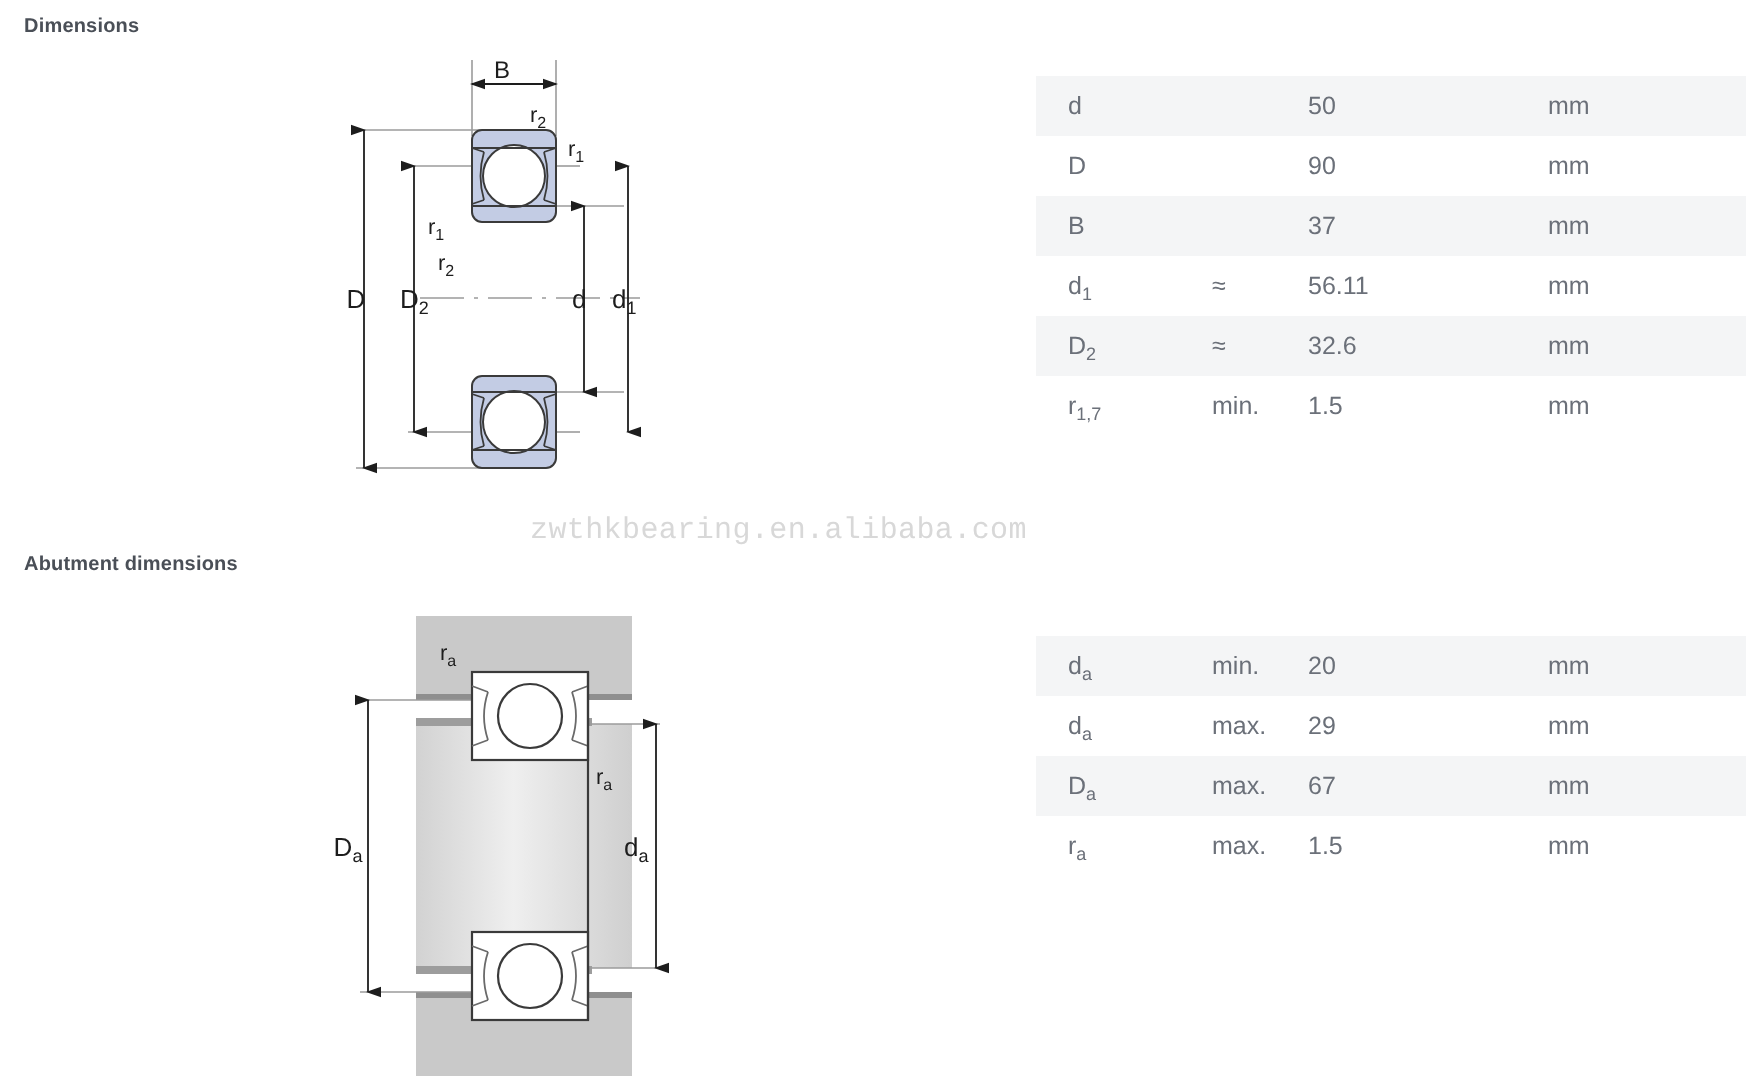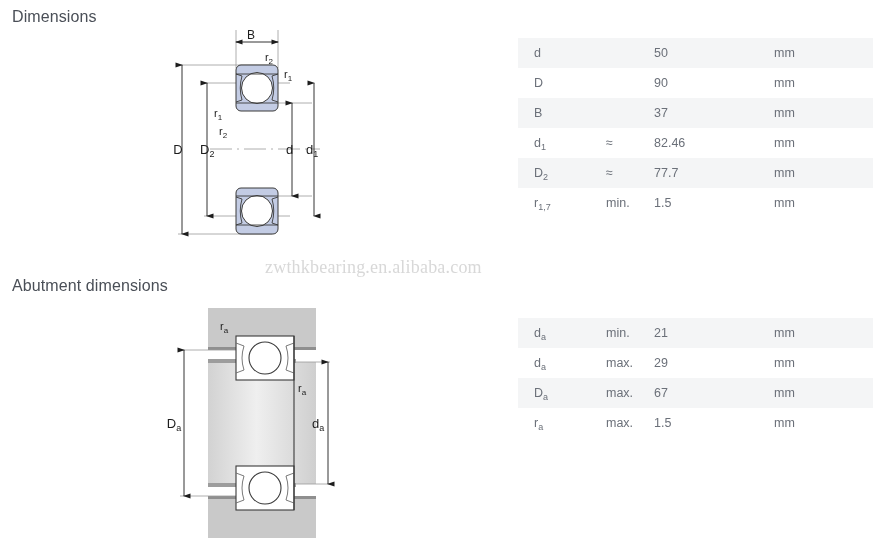--- a/index.html
+++ b/index.html
@@ -12,22 +12,22 @@
     height: 543px;
     position: relative;
     overflow: hidden;
     font-family: "Liberation Sans", sans-serif;
     color: #5a5f66;
   }
 
   
   .section-heading {
     position: absolute;
-    font-size: 16px;
-    font-weight: normal;
+    font-size: 10px;
+    font-weight: bold;
     color: #4a4f57;
     letter-spacing: 0.1px;
     white-space: nowrap;
   }
   #heading-dimensions { left: 12px; top: 8px; }
   #heading-abutment  { left: 12px; top: 277px; }
 
   
   .drawing {
     position: absolute;
@@ -66,25 +66,25 @@
     vertical-align: baseline;
     position: relative;
     top: 3px;
   }
 
   
   #watermark {
     position: absolute;
     left: 265px;
     top: 257px;
-    font-size: 18px;
+    font-size: 15px;
     color: #d8d8d8;
     white-space: nowrap;
     letter-spacing: 0.2px;
-    font-family: Liberation Serif, serif;
+    font-family: Liberation Mono, monospace;
     z-index: 40;
     pointer-events: none;
   }
 
   svg text {
     font-family: "Liberation Sans", sans-serif;
     fill: #1d1d1d;
   }
 </style>
 </head>
@@ -205,27 +205,27 @@
     </tr>
     <tr class="striped">
       <td class="col-symbol">B</td>
       <td class="col-qualifier"></td>
       <td class="col-value">37</td>
       <td class="col-unit">mm</td>
     </tr>
     <tr class="plain">
       <td class="col-symbol"><span>d</span><sub>1</sub></td>
       <td class="col-qualifier">≈</td>
-      <td class="col-value">82.46</td>
+      <td class="col-value">56.11</td>
       <td class="col-unit">mm</td>
     </tr>
     <tr class="striped">
       <td class="col-symbol"><span>D</span><sub>2</sub></td>
       <td class="col-qualifier">≈</td>
-      <td class="col-value">77.7</td>
+      <td class="col-value">32.6</td>
       <td class="col-unit">mm</td>
     </tr>
     <tr class="plain">
       <td class="col-symbol"><span>r</span><sub>1,7</sub></td>
       <td class="col-qualifier">min.</td>
       <td class="col-value">1.5</td>
       <td class="col-unit">mm</td>
     </tr>
   </tbody>
 </table>
@@ -301,21 +301,21 @@
     <text x="24" y="128" font-size="13" text-anchor="middle">D<tspan font-size="9" dy="3">a</tspan></text>
     <text x="162" y="128" font-size="13">d<tspan font-size="9" dy="3">a</tspan></text>
   </svg>
 </div>
 
 <table class="spec-table" id="table-abutment">
   <tbody>
     <tr class="striped">
       <td class="col-symbol"><span>d</span><sub>a</sub></td>
       <td class="col-qualifier">min.</td>
-      <td class="col-value">21</td>
+      <td class="col-value">20</td>
       <td class="col-unit">mm</td>
     </tr>
     <tr class="plain">
       <td class="col-symbol"><span>d</span><sub>a</sub></td>
       <td class="col-qualifier">max.</td>
       <td class="col-value">29</td>
       <td class="col-unit">mm</td>
     </tr>
     <tr class="striped">
       <td class="col-symbol"><span>D</span><sub>a</sub></td>

